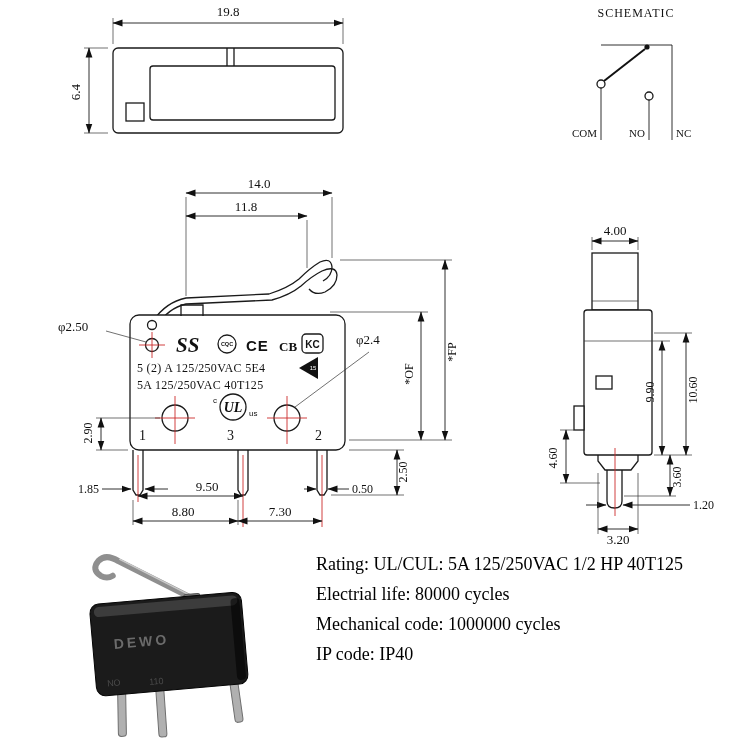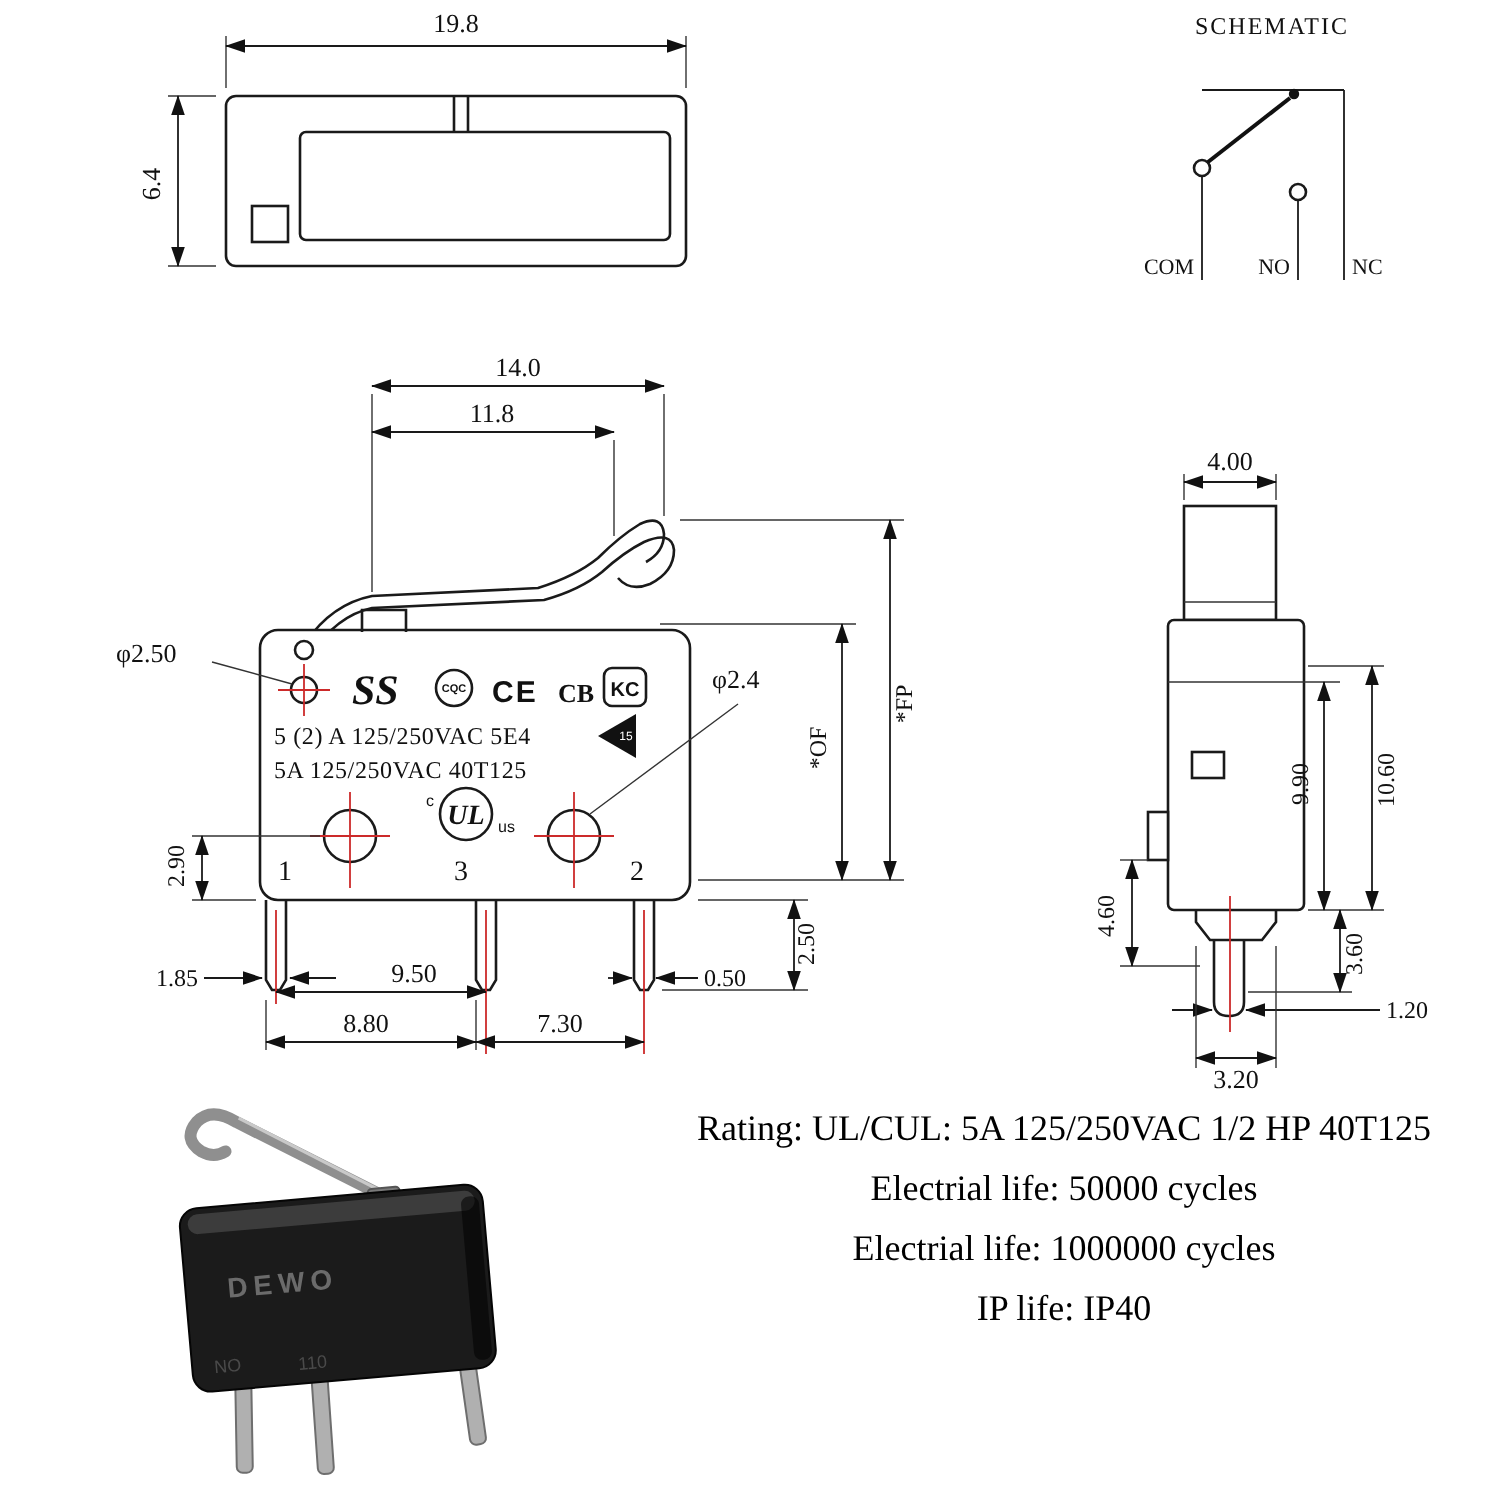--- a/index.html
+++ b/index.html
@@ -30,21 +30,21 @@
   .rating   { font:12px "Liberation Serif", serif; fill:#111; letter-spacing:0.3px; }
   .ul-txt   { font:italic 700 14px "Liberation Serif", serif; fill:#111; }
   .ul-sm    { font:8px "Liberation Sans", sans-serif; fill:#111; }
   .term     { font:14px "Liberation Serif", serif; fill:#111; }
   .photo-brand { font:700 14px "Liberation Sans", sans-serif; letter-spacing:3px; fill:#6b6b6b; }
   .photo-mark  { font:9px "Liberation Sans", sans-serif; fill:#4a4a4a; }
 
   
   .specs { position:absolute; left:316px; top:549px; width:432px;
            font:18px "Liberation Serif", serif; color:#000; }
-  .specs .line { height:30px; line-height:30px; white-space:nowrap;text-align:center; }
+  .specs .line { height:30px; line-height:30px; white-space:nowrap; }
   .specs .indent { padding-left:74px; }
 </style>
 </head>
 <body>
 
 <div class="canvas">
 
 <svg class="drawing" width="750" height="750" viewBox="0 0 750 750">
   <defs>
     <marker id="arr" markerWidth="12" markerHeight="12" refX="9.5" refY="5" orient="auto-start-reverse" markerUnits="userSpaceOnUse">
@@ -284,18 +284,18 @@
     <rect x="97" y="601" width="144" height="10" rx="5" fill="#3c3c3c"></rect>
     <rect x="234" y="604" width="9" height="82" rx="4" fill="#000" opacity="0.55"></rect>
     <text class="photo-brand" x="114" y="644">DEWO</text>
     <text class="photo-mark" x="104" y="681">NO</text>
     <text class="photo-mark" x="146" y="683">110</text>
   </g>
 </svg>
 
 <div class="specs">
   <div class="line">Rating: UL/CUL: 5A 125/250VAC 1/2 HP 40T125</div>
-  <div class="line">Electrial life: 50000 cycles</div>
-  <div class="line">Electrial life: 1000000 cycles</div>
-  <div class="line">IP life: IP40</div>
+  <div class="line">Electrial life: 80000 cycles</div>
+  <div class="line">Mechanical code: 1000000 cycles</div>
+  <div class="line">IP code: IP40</div>
 </div>
 
 </div>
 
 </body></html>

